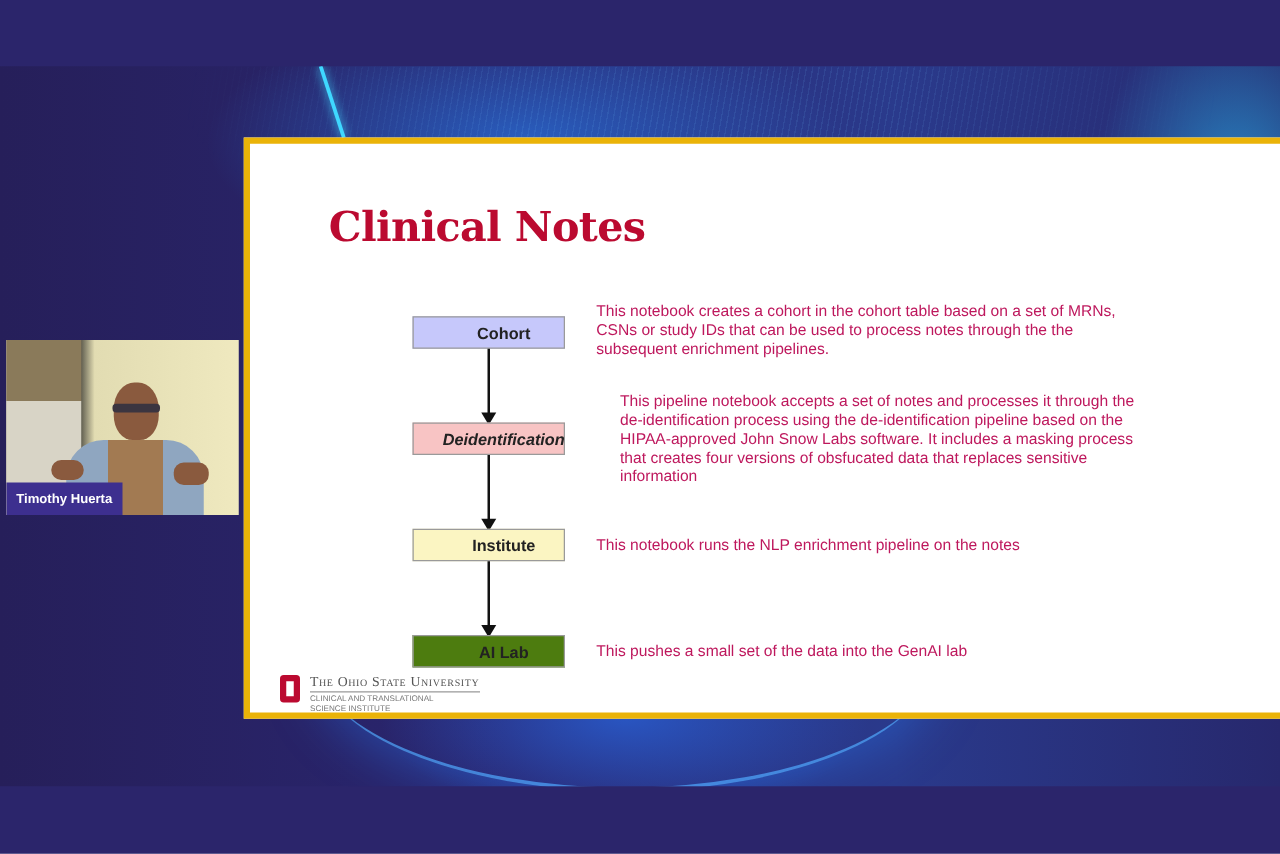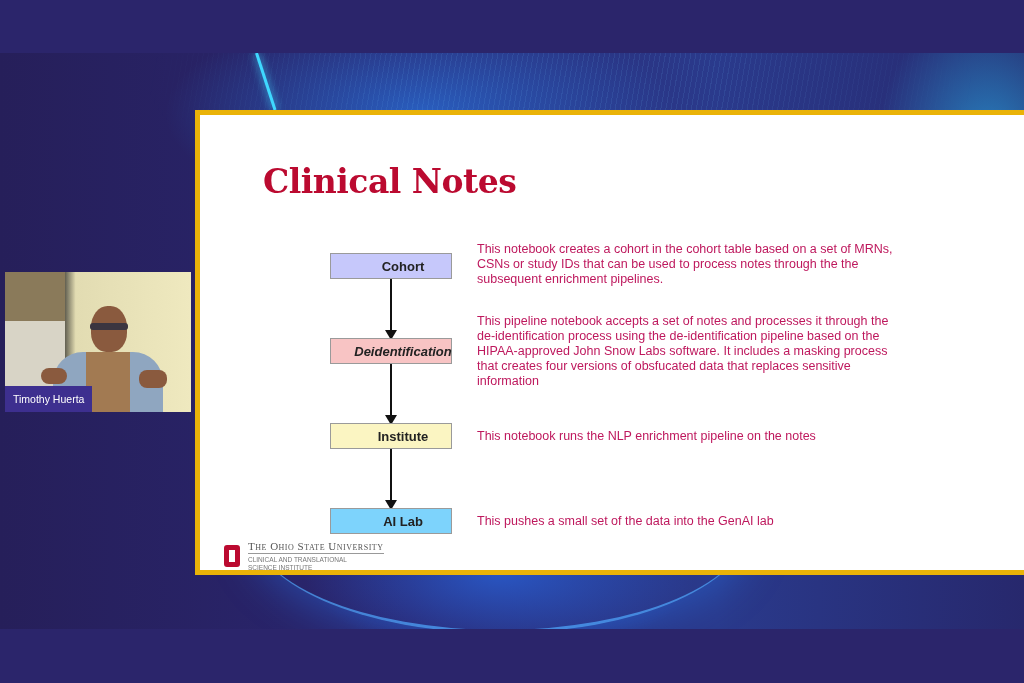--- a/index.html
+++ b/index.html
@@ -63,21 +63,21 @@
   .arrow::after {
     content: ""; position: absolute; left: -5px; bottom: -1px;
     border-left: 6px solid transparent; border-right: 6px solid transparent;
     border-top: 10px solid #111;
   }
   .desc {
     position: absolute; left: 277px; width: 430px;
     font-size: 12.5px; line-height: 15px; color: #be185d;
   }
 
-  .footer-logo { position: absolute; left: 24px; top: 425px; display: flex; align-items: center; }
+  .footer-logo { position: absolute; left: 24px; top: 425px; display: flex; align-items: flex-start; }
   .block-o {
     width: 16px; height: 22px; border: 5px solid #bb0a30; border-radius: 3px;
     margin-right: 8px;
   }
   .logo-text-main {
     font-family: "Liberation Serif", serif; font-size: 11px; color: #555;
     letter-spacing: 0.5px; font-variant: small-caps;
     border-bottom: 1px solid #999; padding-bottom: 1px;
   }
   .logo-text-sub { font-size: 6.5px; color: #777; line-height: 8px; margin-top: 2px; text-transform: uppercase; }
@@ -105,21 +105,21 @@
   }
   .person-body {
     position: absolute; left: 48px; top: 80px; width: 110px; height: 70px;
     background: linear-gradient(90deg, #8fa6c0 0 30%, #a27a52 30% 70%, #8fa6c0 70%);
     border-radius: 30px 30px 0 0;
   }
   .hand-l { position: absolute; left: 36px; top: 96px; width: 26px; height: 16px; background: #8a5a3e; border-radius: 8px; }
   .hand-r { position: absolute; left: 134px; top: 98px; width: 28px; height: 18px; background: #8a5a3e; border-radius: 8px; }
   .name-label {
     position: absolute; left: 0; bottom: 0; height: 26px; padding: 0 8px;
-    background: #3d2f8f; color: #fff; font-size: 10.5px; font-weight: normal;
+    background: #3d2f8f; color: #fff; font-size: 10.5px; font-weight: bold;
     display: flex; align-items: center;
   }
 </style>
 </head>
 <body>
 
 <div class="bg-band">
   <div class="bg-lines"></div>
   <div class="bg-arc"></div>
   <div class="bg-streak"></div>
@@ -132,29 +132,29 @@
   <div class="stage-box" style="top:138px;background:#c6c8fb;">
     <span>Cohort</span>
   </div>
   <div class="arrow" style="top:164px;height:60px;"></div>
   <div class="desc" style="top:127px;">This notebook creates a cohort in the cohort table based on a set of MRNs, CSNs or study IDs that can be used to process notes through the the subsequent enrichment pipelines.</div>
 
   <div class="stage-box" style="top:223px;background:#f8c4c4;font-style:italic;">
     <span>Deidentification</span>
   </div>
   <div class="arrow" style="top:249px;height:60px;"></div>
-  <div class="desc" style="top:199px;">This pipeline notebook accepts a set of notes and processes it through the de-identification process using the de-identification pipeline based on the HIPAA-approved John Snow Labs software. It includes a masking process that creates four versions of obsfucated data that replaces sensitive information</div>
+  <div class="desc" style="top:199px;margin-left:19px;">This pipeline notebook accepts a set of notes and processes it through the de-identification process using the de-identification pipeline based on the HIPAA-approved John Snow Labs software. It includes a masking process that creates four versions of obsfucated data that replaces sensitive information</div>
 
   <div class="stage-box" style="top:308px;background:#fbf5c2;">
     <span>Institute</span>
   </div>
   <div class="arrow" style="top:334px;height:60px;"></div>
   <div class="desc" style="top:314px;">This notebook runs the NLP enrichment pipeline on the notes</div>
 
-  <div class="stage-box" style="top:393px;background:#7dd3fc;align-items:center;">
+  <div class="stage-box" style="top:393px;background:#4d7c0f;align-items:center;">
     <span>AI Lab</span>
   </div>
   <div class="desc" style="top:399px;">This pushes a small set of the data into the GenAI lab</div>
 
   <div class="footer-logo">
     <div class="block-o"></div>
     <div>
       <div class="logo-text-main">The Ohio State University</div>
       <div class="logo-text-sub">Clinical and Translational</div>
       <div class="logo-text-sub" style="margin-top:0">Science Institute</div>

